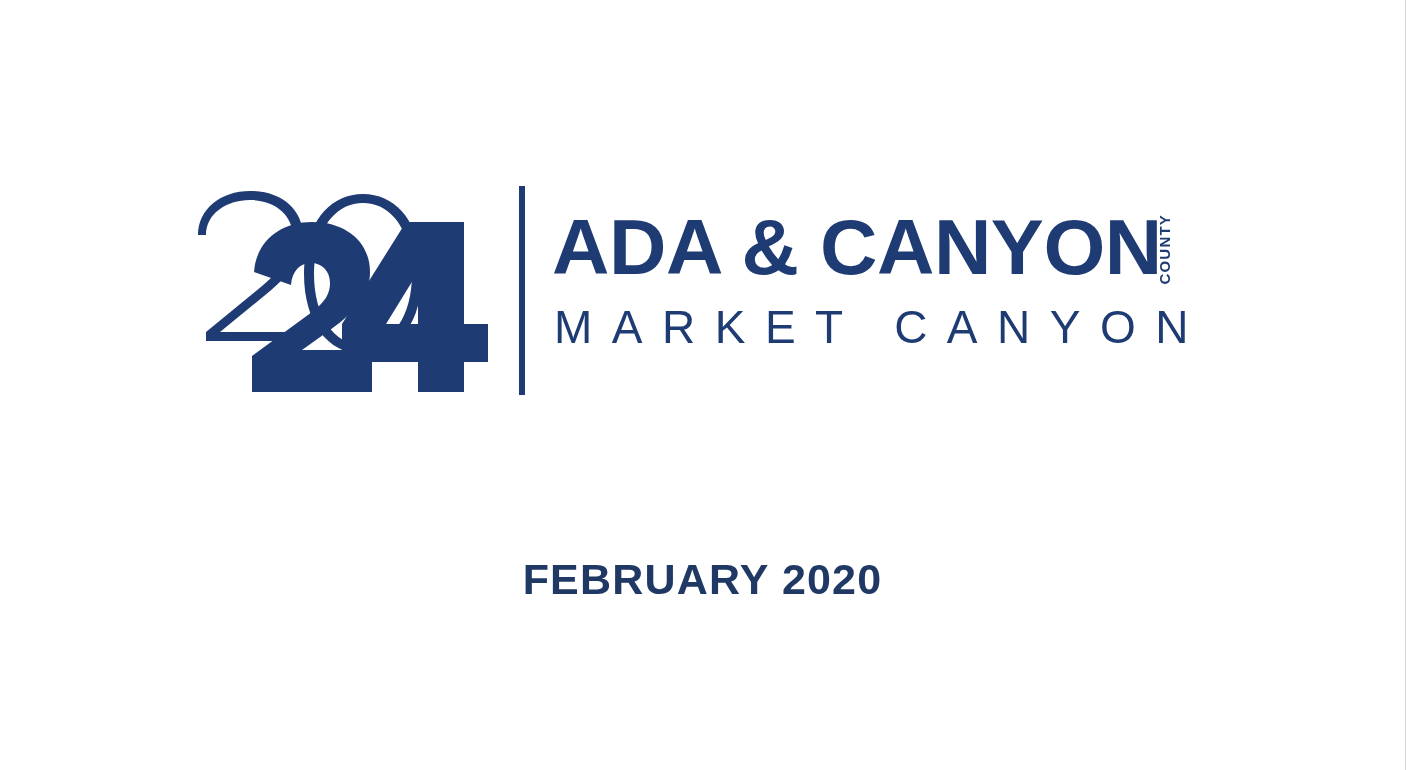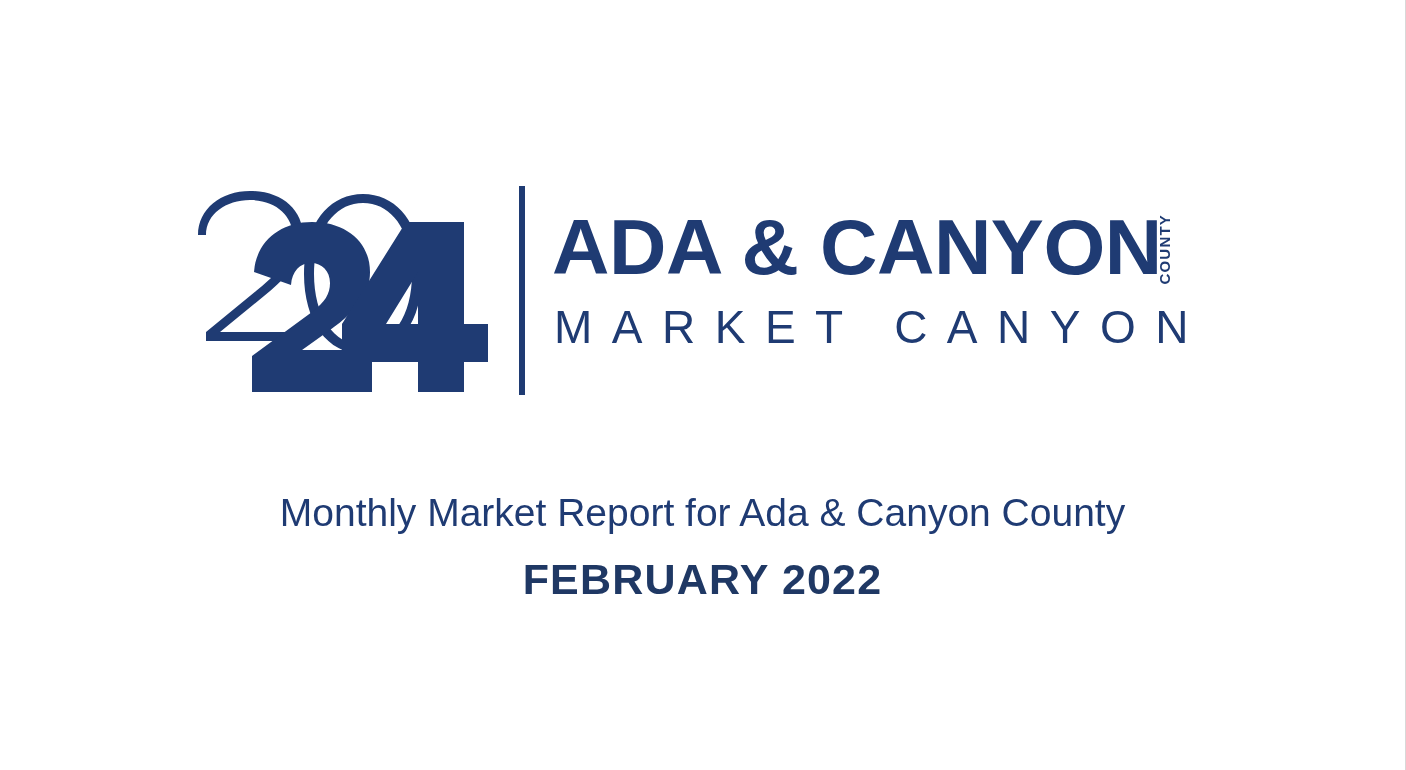--- a/index.html
+++ b/index.html
@@ -209,17 +209,16 @@
 
     <div class="logo-text">
       <div class="logo-line1">
         <span class="logo-title">ADA &amp; CANYON</span>
         <span class="logo-county">COUNTY</span>
       </div>
       <div class="logo-line2">MARKET CANYON</div>
     </div>
   </div>
 
-  <div class="subtitle">Monthly Market Report for Ada &amp; Canyon County</div>
-
-  <div class="report-date">FEBRUARY 2022</div>
+
+  <div class="report-date">FEBRUARY 2020</div>
 
 </div>
 
 </body></html>

